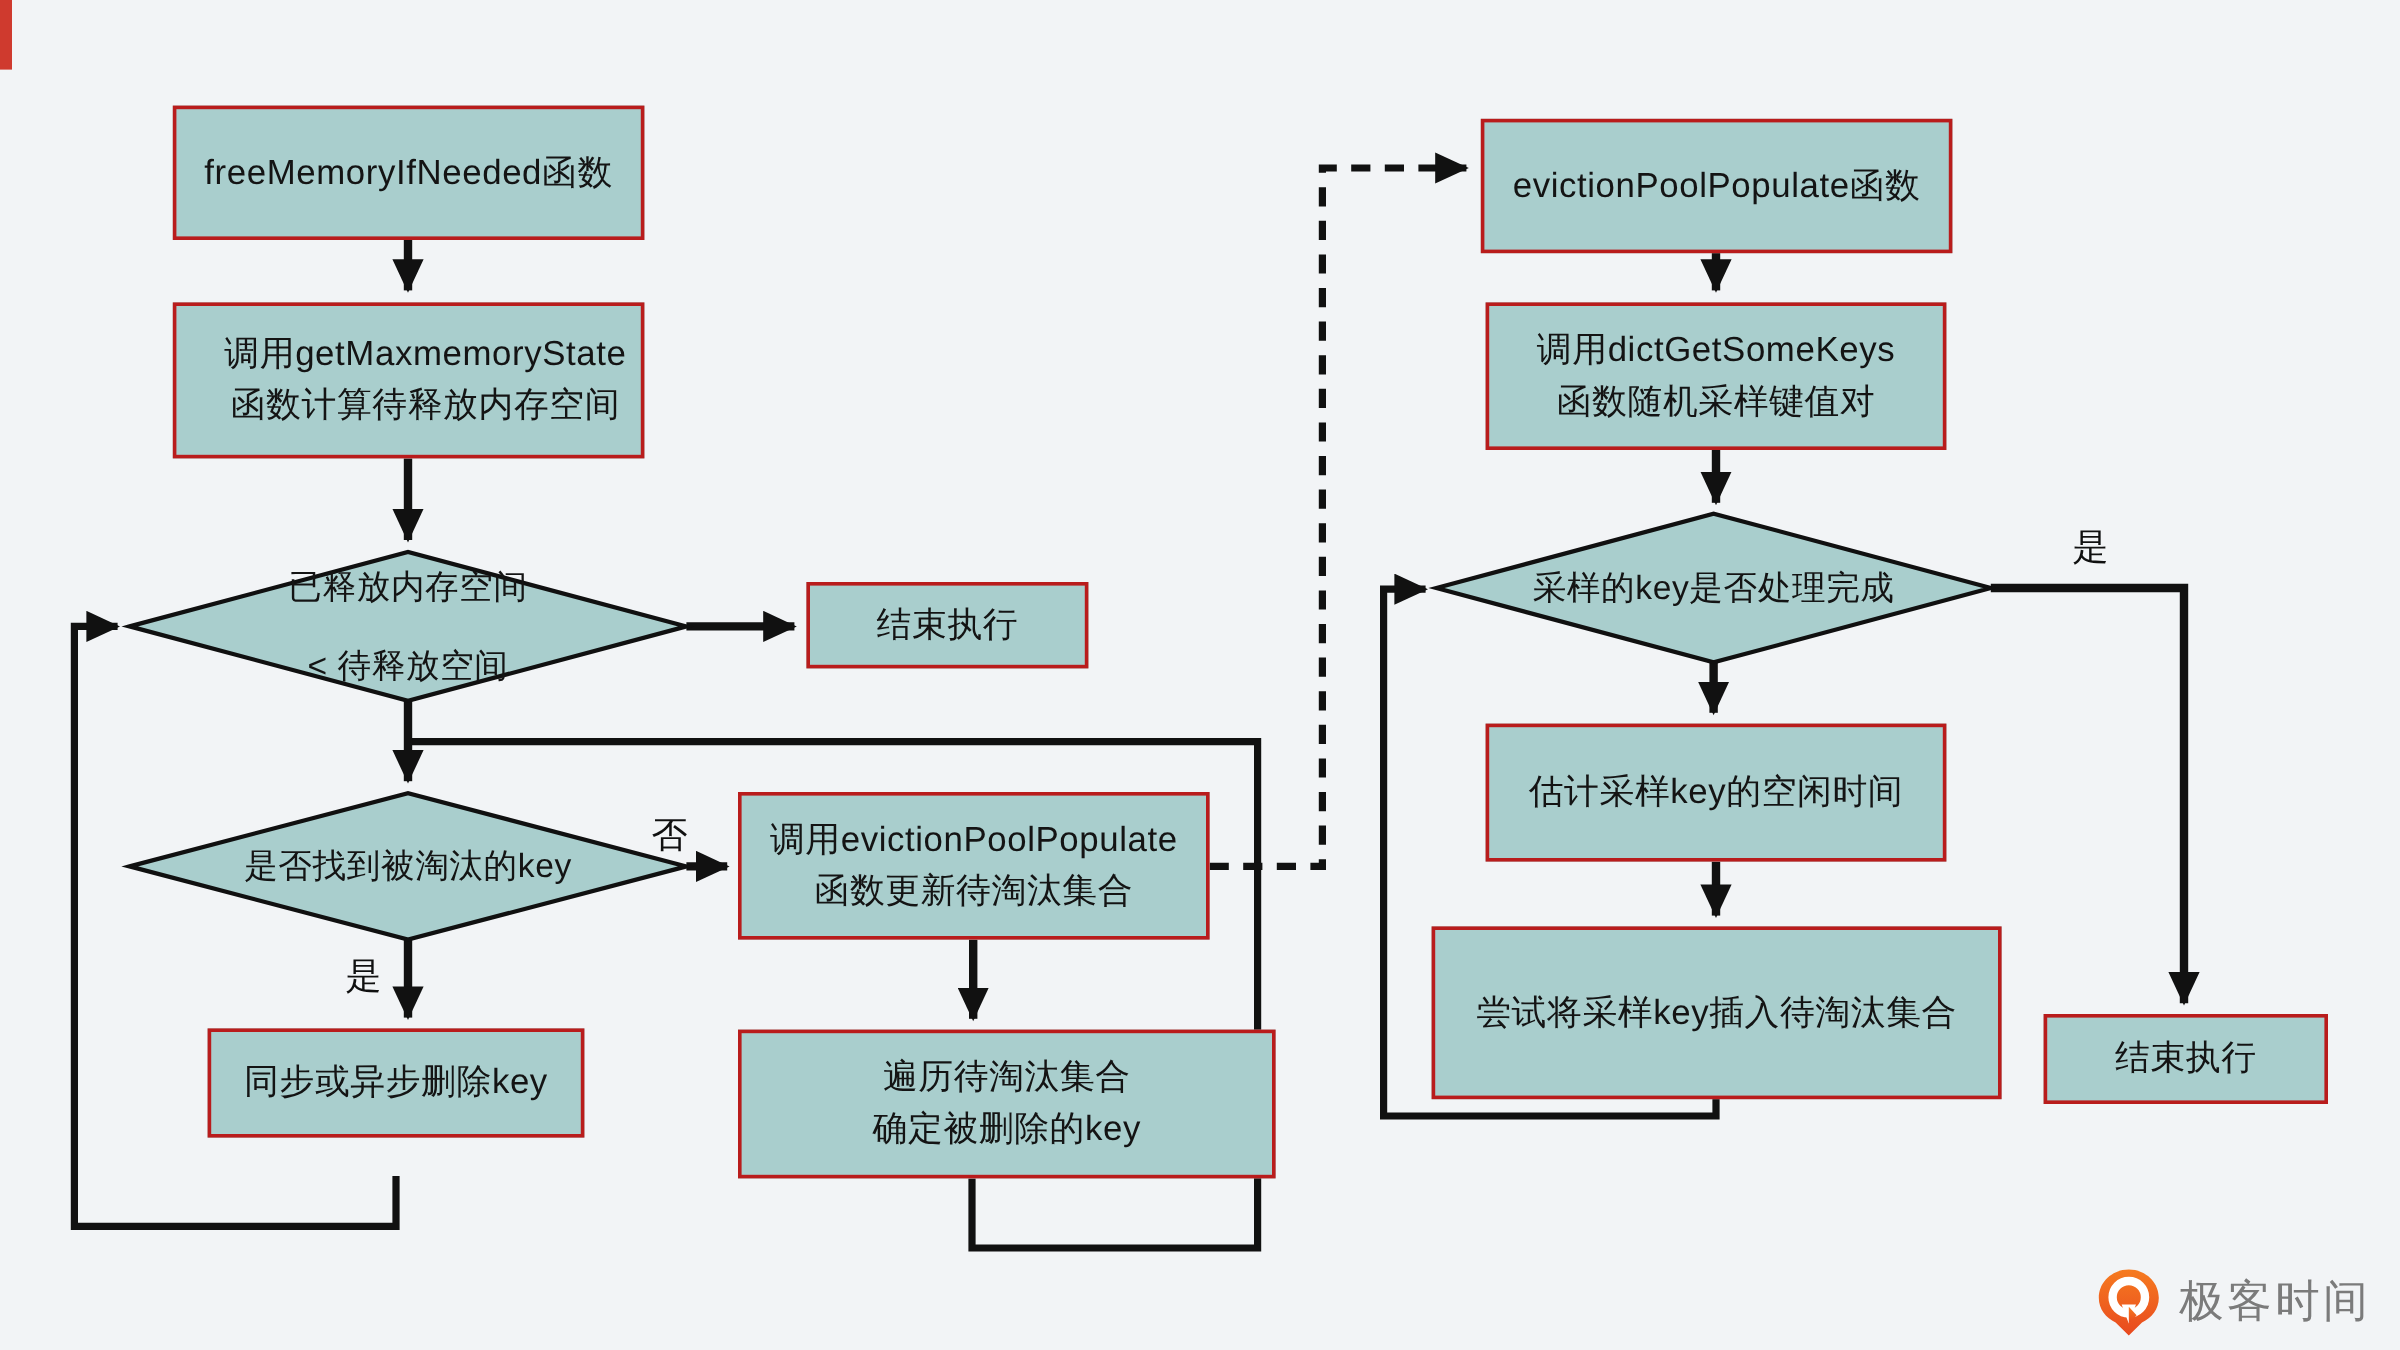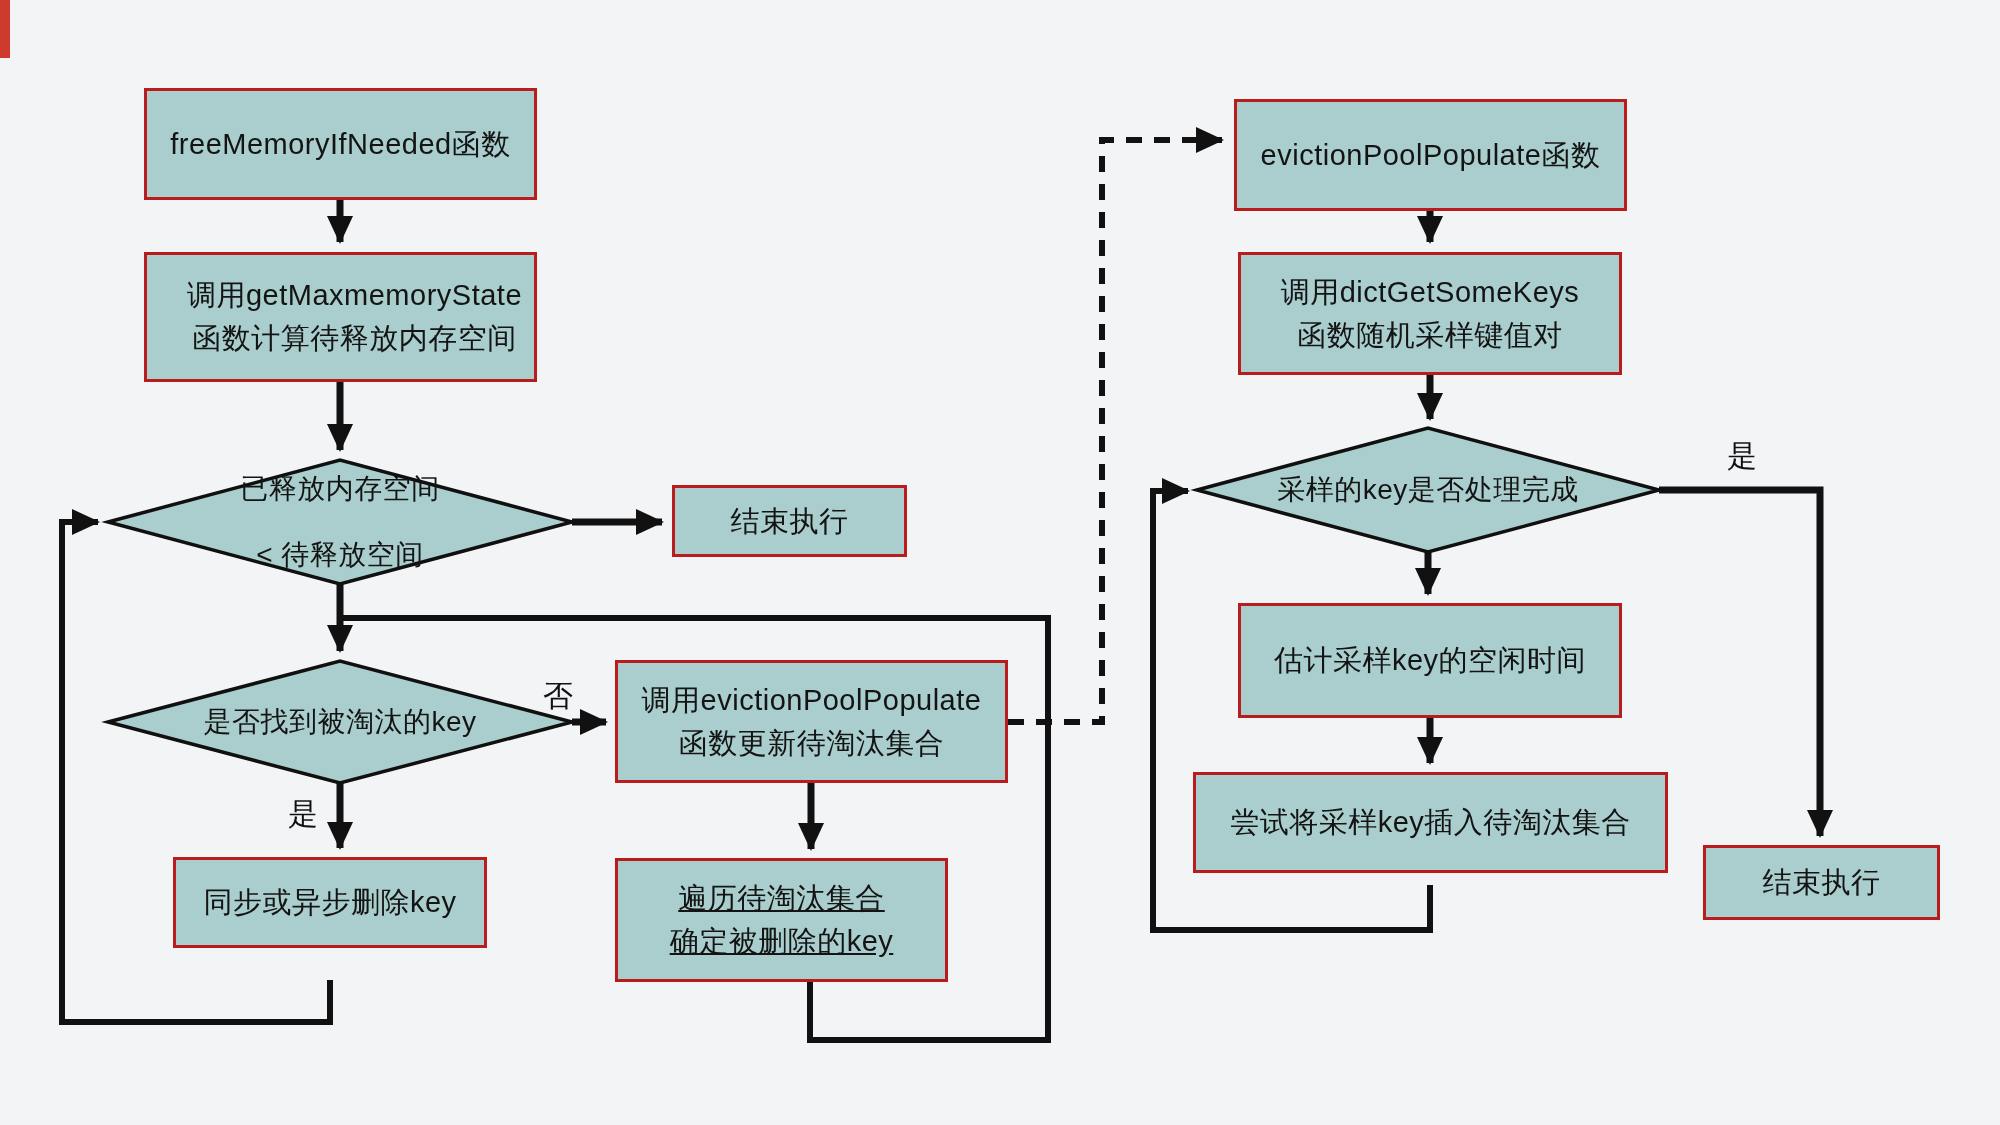--- a/index.html
+++ b/index.html
@@ -104,21 +104,21 @@
   </div>
   <div class="branch-label" style="left:303px;top:814px;">
     <span>是</span>
   </div>
 
   <div class="node" style="left:615px;top:660px;width:393px;height:123px;">
     <span>调用evictionPoolPopulate</span>
     <span>函数更新待淘汰集合</span>
   </div>
 
-  <div class="node" style="left:615px;top:858px;width:333px;height:124px;text-decoration:underline;">
+  <div class="node" style="left:615px;top:858px;width:448px;height:124px;">
     <span>遍历待淘汰集合</span>
     <span>确定被删除的key</span>
   </div>
 
   <div class="node" style="left:173px;top:857px;width:314px;height:91px;">
     <span>同步或异步删除key</span>
   </div>
 
   <div class="node" style="left:1234px;top:88px;width:393px;height:112px;margin-top:11px;">
     <span>evictionPoolPopulate函数</span>
@@ -134,22 +134,37 @@
   </div>
 
   <div class="branch-label" style="left:1742px;top:456px;">
     <span>是</span>
   </div>
 
   <div class="node" style="left:1238px;top:603px;width:384px;height:115px;">
     <span>估计采样key的空闲时间</span>
   </div>
 
-  <div class="node" style="left:1193px;top:772px;width:475px;height:101px;">
+  <div class="node" style="left:1193px;top:772px;width:475px;height:144px;">
     <span>尝试将采样key插入待淘汰集合</span>
   </div>
 
   <div class="node" style="left:1703px;top:845px;width:237px;height:75px;">
     <span>结束执行</span>
   </div>
 
+  <div id="logo">
+    <svg width="56" height="58" viewBox="0 0 56 58">
+      <defs>
+        <linearGradient id="lg" x1="0" y1="0" x2="0" y2="1">
+          <stop offset="0" stop-color="#f67b20"></stop>
+          <stop offset="1" stop-color="#e8491f"></stop>
+        </linearGradient>
+      </defs>
+      <path d="M28 2 C14 2 3 12.5 3 25.5 C3 35 9 42.5 17 46 L28 57 L39 46 C47 42.5 53 35 53 25.5 C53 12.5 42 2 28 2 Z" fill="url(#lg)"></path>
+      <circle cx="28" cy="25" r="13.5" fill="none" stroke="#ffffff" stroke-width="7"></circle>
+      <path d="M22 31 L34 31 L28 47 Z" fill="#ffffff"></path>
+      <path d="M28 33 L34.5 40 L28 47 Z" fill="url(#lg)"></path>
+    </svg>
+    <span class="brand">极客时间</span>
+  </div>
 
 </div>
 
 </body></html>

